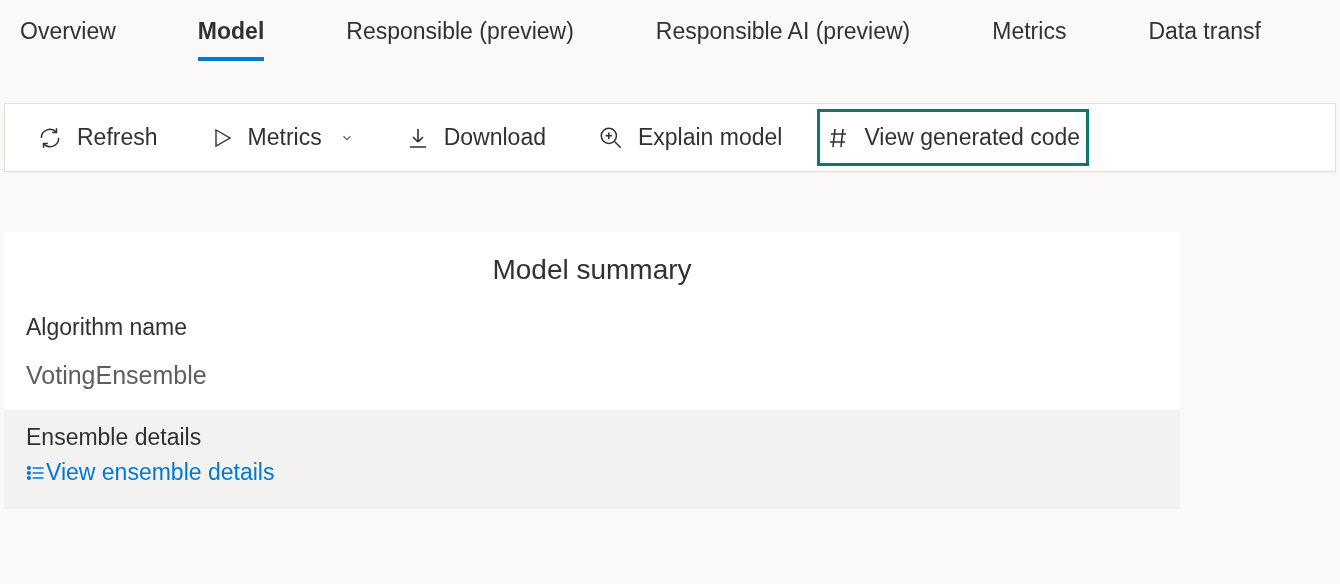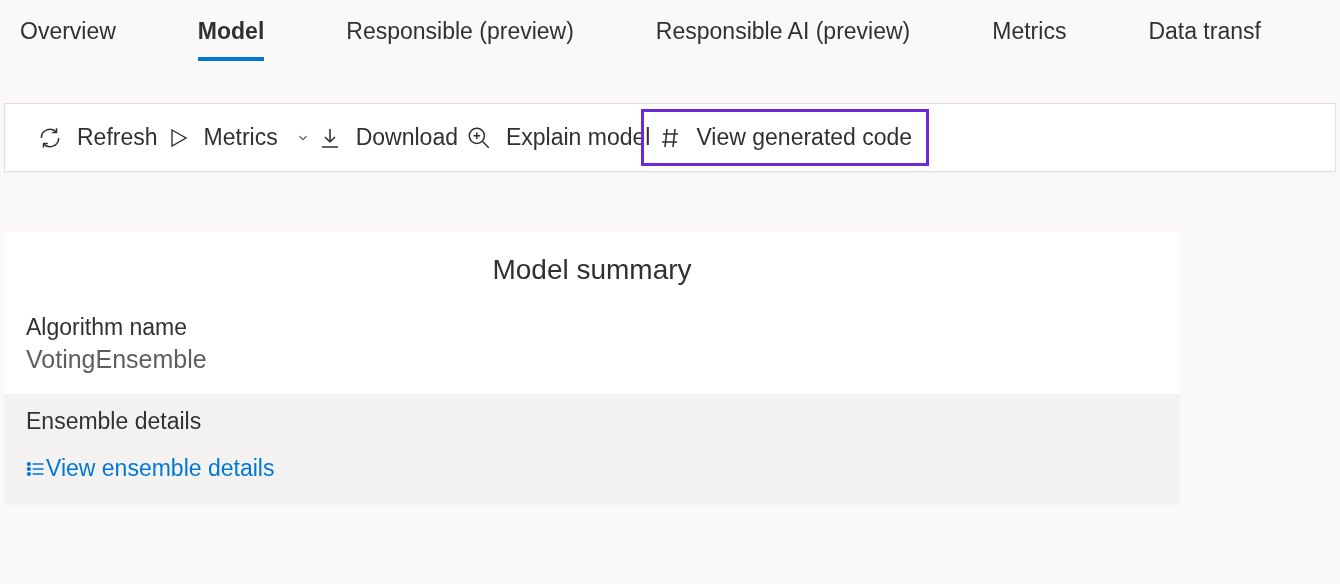--- a/index.html
+++ b/index.html
@@ -40,73 +40,74 @@
     }
 
     .toolbar {
       margin: 44px 4px 0 4px;
       background: #ffffff;
       border: 1px solid #e1dfdd;
       box-shadow: 0 1px 2px rgba(0,0,0,0.04);
       display: flex;
       align-items: center;
       padding: 14px 28px;
+      gap: 44px;
     }
     .toolbar-btn {
       display: flex;
       align-items: center;
       gap: 14px;
       font-size: 23px;
       color: #323130;
       cursor: pointer;
       border: none;
       background: none;
       padding: 6px 4px;
     }
     .toolbar-btn svg { flex-shrink: 0; }
     .deploy-chevron {
       margin-left: 4px;
     }
     .highlight-box {
-      border: 3px solid #6d28d9;
-      padding: 6px 10px;
+      border: 3px solid #0f766e;
+      padding: 6px 2px;
       margin: -9px -13px;
     }
 
     .card {
       margin: 60px 4px 0 4px;
       background: #ffffff;
       width: 1176px;
     }
     .card-header {
       font-size: 28px;
       color: #323130;
       padding: 22px 22px 28px 22px;
       text-align: center;
     }
     .field {
       padding: 0 22px 20px 22px;
     }
     .field-label {
       font-size: 23px;
       color: #323130;
-      margin-bottom: 4px;
+      margin-bottom: 20px;
     }
     .field-value {
       font-size: 25px;
       color: #605e5c;
     }
     .subsection {
       background: #f3f2f1;
       padding: 14px 22px 22px 22px;
     }
     .sub-label {
       font-size: 23px;
       color: #323130;
-      margin-bottom: 20px;
+      margin-bottom: 8px;
     }
     .link {
       color: #0078d4;
       font-size: 23px;
       cursor: pointer;
       display: inline-flex;
       align-items: center;
     }
   </style>
 </head>

